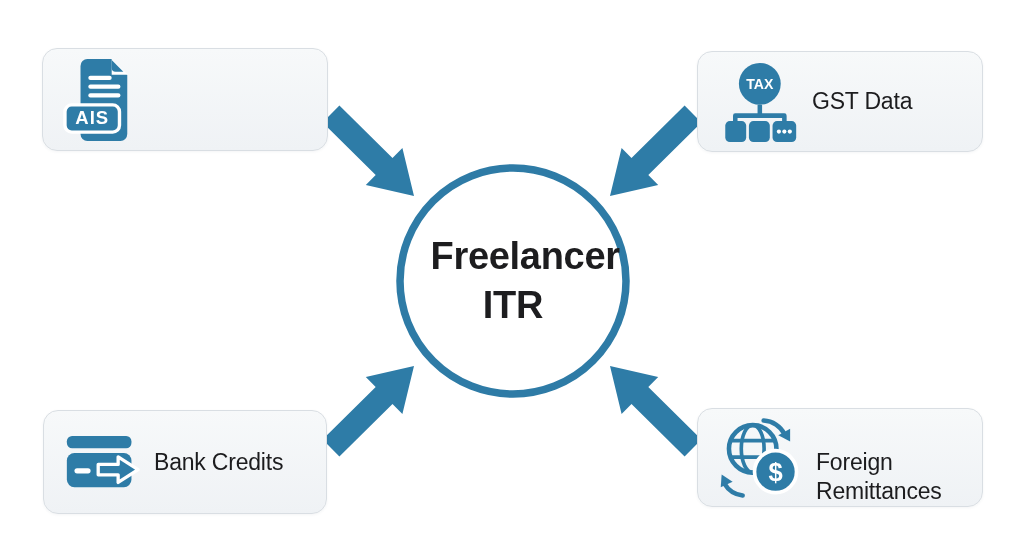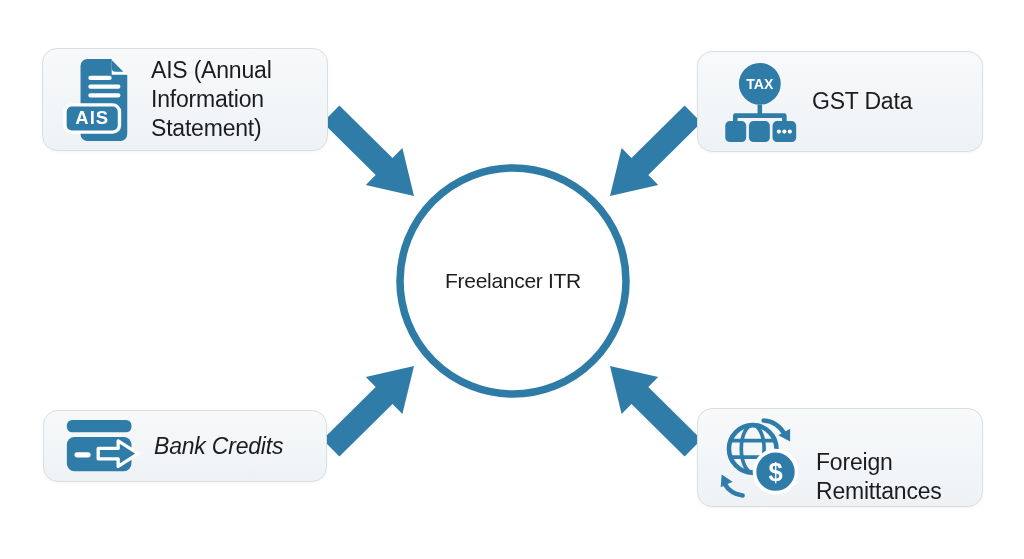--- a/index.html
+++ b/index.html
@@ -21,32 +21,32 @@
     border:1.5px solid var(--box-border);
     border-radius:15px;
     box-shadow:0 1px 3px rgba(40,60,80,0.05);
   }
   .box .label{
     font-size:23px;line-height:1.26;font-weight:500;color:var(--text);
     letter-spacing:-0.2px;
   }
   .box-tl{left:42px;top:48px;width:286px;height:103px;}
   .box-tr{left:697px;top:51px;width:286px;height:101px;}
-  .box-bl{left:43px;top:410px;width:284px;height:72px;font-style:italic;}
+  .box-bl{left:43px;top:410px;width:284px;height:104px;}
   .box-br{left:697px;top:408px;width:286px;height:99px;}
   .box-tl .label{max-width:172px;}
   .box-br .label{max-width:160px;margin-top:38px;}
   .icon{flex:0 0 auto;display:block;}
   .center-label{
     position:absolute;left:403px;top:171px;width:220px;height:220px;
     display:flex;align-items:center;justify-content:center;text-align:center;
   }
   .center-label span{
     display:inline-block;max-width:165px;
-    font-size:21px;line-height:1.3;font-weight:400;color:#1D1D1F;
+    font-size:38px;line-height:1.3;font-weight:700;color:#1D1D1F;
     letter-spacing:-0.3px;
   }
   .fill-accent{fill:var(--accent);}
   .stroke-accent{stroke:var(--accent);fill:none;}
   .icon-text{fill:#FFFFFF;font-family:"Liberation Sans","DejaVu Sans",sans-serif;font-weight:bold;}
 </style>
 </head>
 <body>
 
 <div class="canvas">
@@ -70,21 +70,20 @@
     <svg class="icon" width="74" height="88" viewBox="0 0 76 90">
       <path class="fill-accent" d="M25,3 H50 L66,19 V80 a7,7 0 0 1 -7,7 H25 a7,7 0 0 1 -7,-7 V10 a7,7 0 0 1 7,-7 Z"></path>
       <path fill="#FFFFFF" d="M50,2 L67,19 H50 Z"></path>
       <path class="fill-accent" d="M50,4 L62,16 H54 a4,4 0 0 1 -4,-4 Z"></path>
       <rect x="26" y="20" width="24" height="4.5" rx="2.2" fill="#FFFFFF"></rect>
       <rect x="26" y="29" width="33" height="4.5" rx="2.2" fill="#FFFFFF"></rect>
       <rect x="26" y="38" width="33" height="4.5" rx="2.2" fill="#FFFFFF"></rect>
       <rect x="2" y="50" width="56" height="28" rx="7" class="fill-accent" stroke="#FFFFFF" stroke-width="3.5"></rect>
       <text x="30" y="70" text-anchor="middle" font-size="19" letter-spacing="1" class="icon-text">AIS</text>
     </svg>
-    <div class="label">AIS (Annual Information Statement)</div>
   </div>
 
   <div class="box box-tr">
     <svg class="icon" width="80" height="82" viewBox="0 0 88 90">
       <circle cx="46" cy="25" r="23" class="fill-accent"></circle>
       <text x="46" y="31" text-anchor="middle" font-size="15.5" class="icon-text">TAX</text>
       <path class="stroke-accent" stroke-width="5" d="M46,48 V60"></path>
       <path class="stroke-accent" stroke-width="5" stroke-linejoin="round" d="M19,66 V60 H73 V66"></path>
       <rect x="8" y="66" width="23" height="23" rx="5" class="fill-accent"></rect>
       <rect x="34" y="66" width="23" height="23" rx="5" class="fill-accent"></rect>

